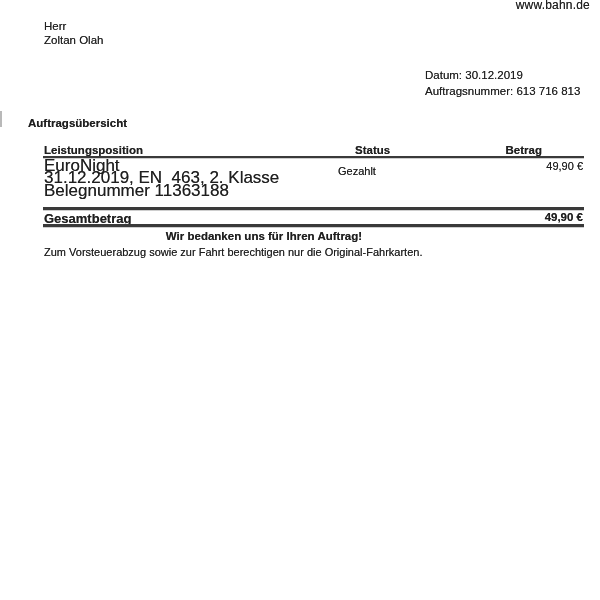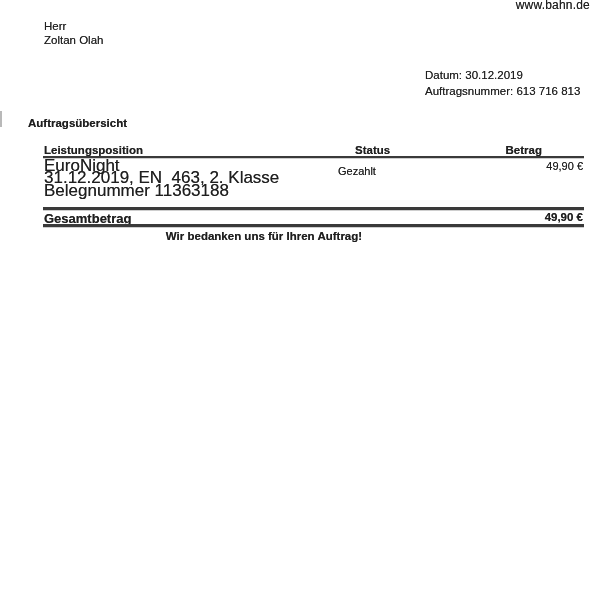--- a/index.html
+++ b/index.html
@@ -151,14 +151,15 @@
 
   <div class="abs rule rule-total-top"></div>
 
   <div class="abs total-label">Gesamtbetrag</div>
   <div class="abs total-amount">49,90 €</div>
 
   <div class="abs rule rule-total-bottom"></div>
 
   <div class="abs thanks">Wir bedanken uns für Ihren Auftrag!</div>
 
+  <div class="abs note">Zum Vorsteuerabzug sowie zur Fahrt berechtigen nur die Original-Fahrkarten.</div>
 
 </div>
 
 </body></html>

